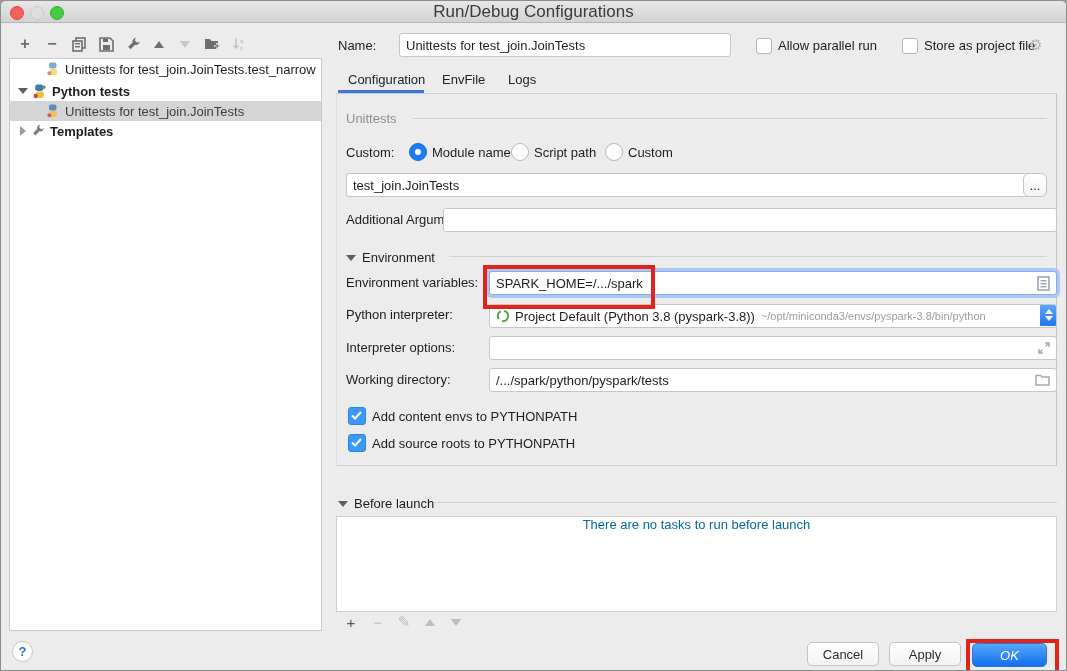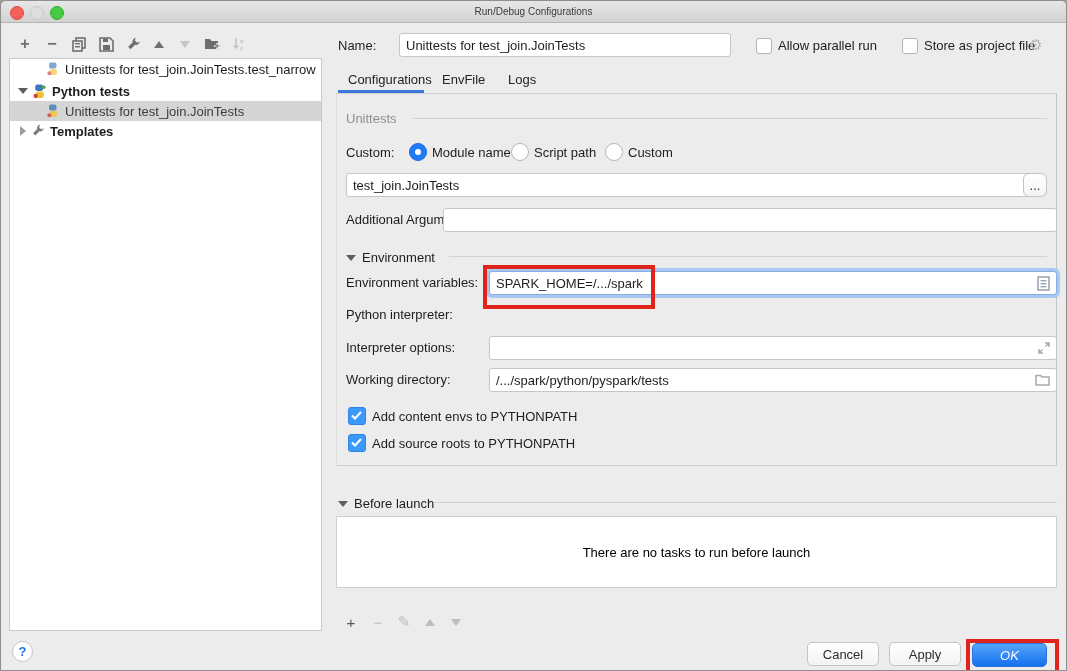--- a/index.html
+++ b/index.html
@@ -1,21 +1,21 @@
 <!DOCTYPE html>
 <html><head>
 <meta charset="utf-8">
 <style>
   html,body{margin:0;padding:0;background:#9b9b9b;font-family:"Liberation Sans",sans-serif;}
   .window{position:relative;width:1067px;height:671px;background:#ececec;overflow:hidden;
           border:1px solid #8e8e8e;box-sizing:border-box;border-radius:6px 6px 0 0;font-size:13px;color:#1d1d1d;}
   .abs{position:absolute;box-sizing:border-box;}
   
   .titlebar{left:0;top:0;width:100%;height:22px;background:linear-gradient(#e7e7e7,#d2d2d2);border-bottom:1px solid #b4b4b4;}
-  .title{width:100%;text-align:center;line-height:21px;color:#3c3c3c;font-size:10px;}
+  .title{width:100%;text-align:center;line-height:21px;color:#3c3c3c;font-size:17px;}
   .light{position:absolute;top:5px;width:12px;height:12px;border-radius:50%;}
   .light.red{left:9px;background:#f4605a;border:1px solid #e0443e;}
   .light.gray{left:29px;background:#dedede;border:1px solid #c6c6c6;}
   .light.green{left:49px;background:#47cb44;border:1px solid #2fae32;}
   
   .ticon{position:absolute;top:33px;width:20px;height:20px;display:flex;align-items:center;justify-content:center;
          color:#6e6e6e;font-size:16px;font-weight:bold;}
   .ticon.dim{color:#c2c2c2;}
   .tree{left:8px;top:57px;width:313px;height:573px;background:#fff;border:1px solid #c9c9c9;overflow:hidden;}
   .trow{position:relative;height:20px;display:flex;align-items:center;white-space:nowrap;overflow:hidden;}
@@ -45,22 +45,22 @@
   .radio.on::after{content:"";position:absolute;left:5px;top:5px;width:6px;height:6px;border-radius:50%;background:#fff;}
   .btn{position:absolute;height:22px;border:1px solid #c4c4c4;border-radius:5px;background:linear-gradient(#ffffff,#f3f3f3);
        display:flex;align-items:center;justify-content:center;color:#2c2c2c;}
   .btn.primary{background:linear-gradient(#55a6fa,#1470ee);border:1px solid #2c74dd;color:#fff;font-style:italic;}
   .hint{font-size:11px;color:#9e9e9e;margin-left:6px;}
   .stepper{position:absolute;right:-1px;top:-1px;width:17px;height:22px;border-radius:0 3px 3px 0;background:linear-gradient(#5ba8fb,#2377f2);
            display:flex;flex-direction:column;align-items:center;justify-content:center;gap:2px;}
   .chev-up{width:0;height:0;border-left:4px solid transparent;border-right:4px solid transparent;border-bottom:5px solid #fff;}
   .chev-dn{width:0;height:0;border-left:4px solid transparent;border-right:4px solid transparent;border-top:5px solid #fff;}
   .annot{position:absolute;border:4px solid #e0241c;}
-  .blank-panel{left:335px;top:515px;width:721px;height:72px;background:#fff;border:1px solid #cfcfcf;
-               display:flex;align-items:center;justify-content:center;color:#000000;}
+  .blank-panel{left:335px;top:515px;width:721px;height:96px;background:#fff;border:1px solid #cfcfcf;
+               display:flex;align-items:flex-start;justify-content:center;color:#0369a1;}
   .bl-ic{position:absolute;top:612px;width:20px;height:18px;display:flex;align-items:center;justify-content:center;color:#555;font-size:15px;}
   .bl-ic.dim{color:#bdbdbd;}
   .tri-up-s{width:0;height:0;border-left:5px solid transparent;border-right:5px solid transparent;border-bottom:7px solid currentColor;}
   .tri-dn-s{width:0;height:0;border-left:5px solid transparent;border-right:5px solid transparent;border-top:7px solid currentColor;}
   .help{left:11px;top:640px;width:21px;height:21px;border-radius:50%;background:#fff;border:1px solid #c6c6c6;
         display:flex;align-items:center;justify-content:center;color:#1a74e8;font-weight:bold;}
   .secthead{position:absolute;display:flex;align-items:center;}
   .secthead .caret-down{margin:0 6px 0 0;}
 </style>
 </head>
@@ -161,21 +161,21 @@
   <div class="lab" style="left:337px;top:37px">Name:</div>
   <div class="field" style="left:398px;top:32px;width:318px">
     <span>Unittests for test_join.JoinTests</span>
   </div>
   <div class="cb" style="left:755px;top:37px"></div>
   <div class="lab" style="left:777px;top:37px">Allow parallel run</div>
   <div class="cb" style="left:901px;top:37px"></div>
   <div class="lab" style="left:923px;top:37px">Store as project file</div>
   <div class="lab" style="left:1028px;top:35px;color:#b6b6b6;font-size:15px">⚙</div>
 
-  <div class="tab" style="left:347px">Configurations</div>
+  <div class="tab" style="left:347px">Configuration</div>
   <div class="tab" style="left:441px">EnvFile</div>
   <div class="tab" style="left:507px">Logs</div>
   <div class="abs tabline"></div>
   <div class="abs tabunder" style="background:#3c78dc"></div>
 
   <div class="abs panel"></div>
 
   <div class="lab gray" style="left:345px;top:110px">Unittests</div>
   <div class="grpline" style="left:412px;top:117px;width:634px"></div>
 
@@ -208,20 +208,31 @@
     <span>SPARK_HOME=/.../spark</span>
     <svg width="13" height="15" viewBox="0 0 13 15" style="position:absolute;right:6px">
         <rect x="1" y="1" width="11" height="13" fill="none" stroke="#9aa7b6" stroke-width="1.6"></rect>
         <rect x="3.5" y="4" width="6" height="1.4" fill="#9aa7b6"></rect>
         <rect x="3.5" y="7" width="6" height="1.4" fill="#9aa7b6"></rect>
         <rect x="3.5" y="10" width="6" height="1.4" fill="#9aa7b6"></rect>
       </svg>
   </div>
 
   <div class="lab" style="left:345px;top:306px">Python interpreter:</div>
+  <div class="field" style="left:488px;top:303px;width:554px">
+    <svg width="14" height="14" viewBox="0 0 14 14" style="margin-right:5px;flex:none">
+        <circle cx="7" cy="7" r="5.2" fill="none" stroke="#57a64a" stroke-width="2" stroke-dasharray="9 3.5"></circle>
+      </svg>
+    <span>Project Default (Python 3.8 (pyspark-3.8))</span>
+    <span class="hint">~/opt/miniconda3/envs/pyspark-3.8/bin/python</span>
+    <span class="stepper">
+        <span class="chev-up"></span>
+        <span class="chev-dn"></span>
+      </span>
+  </div>
 
   <div class="lab" style="left:345px;top:339px">Interpreter options:</div>
   <div class="field" style="left:488px;top:335px;width:554px">
     <span></span>
     <svg width="12" height="12" viewBox="0 0 12 12" style="position:absolute;right:6px">
         <path d="M7 1h4v4M11 1 7.5 4.5M5 11H1V7M1 11l3.5-3.5" fill="none" stroke="#a9a9a9" stroke-width="1.4"></path>
       </svg>
   </div>
 
   <div class="lab" style="left:345px;top:371px">Working directory:</div>

